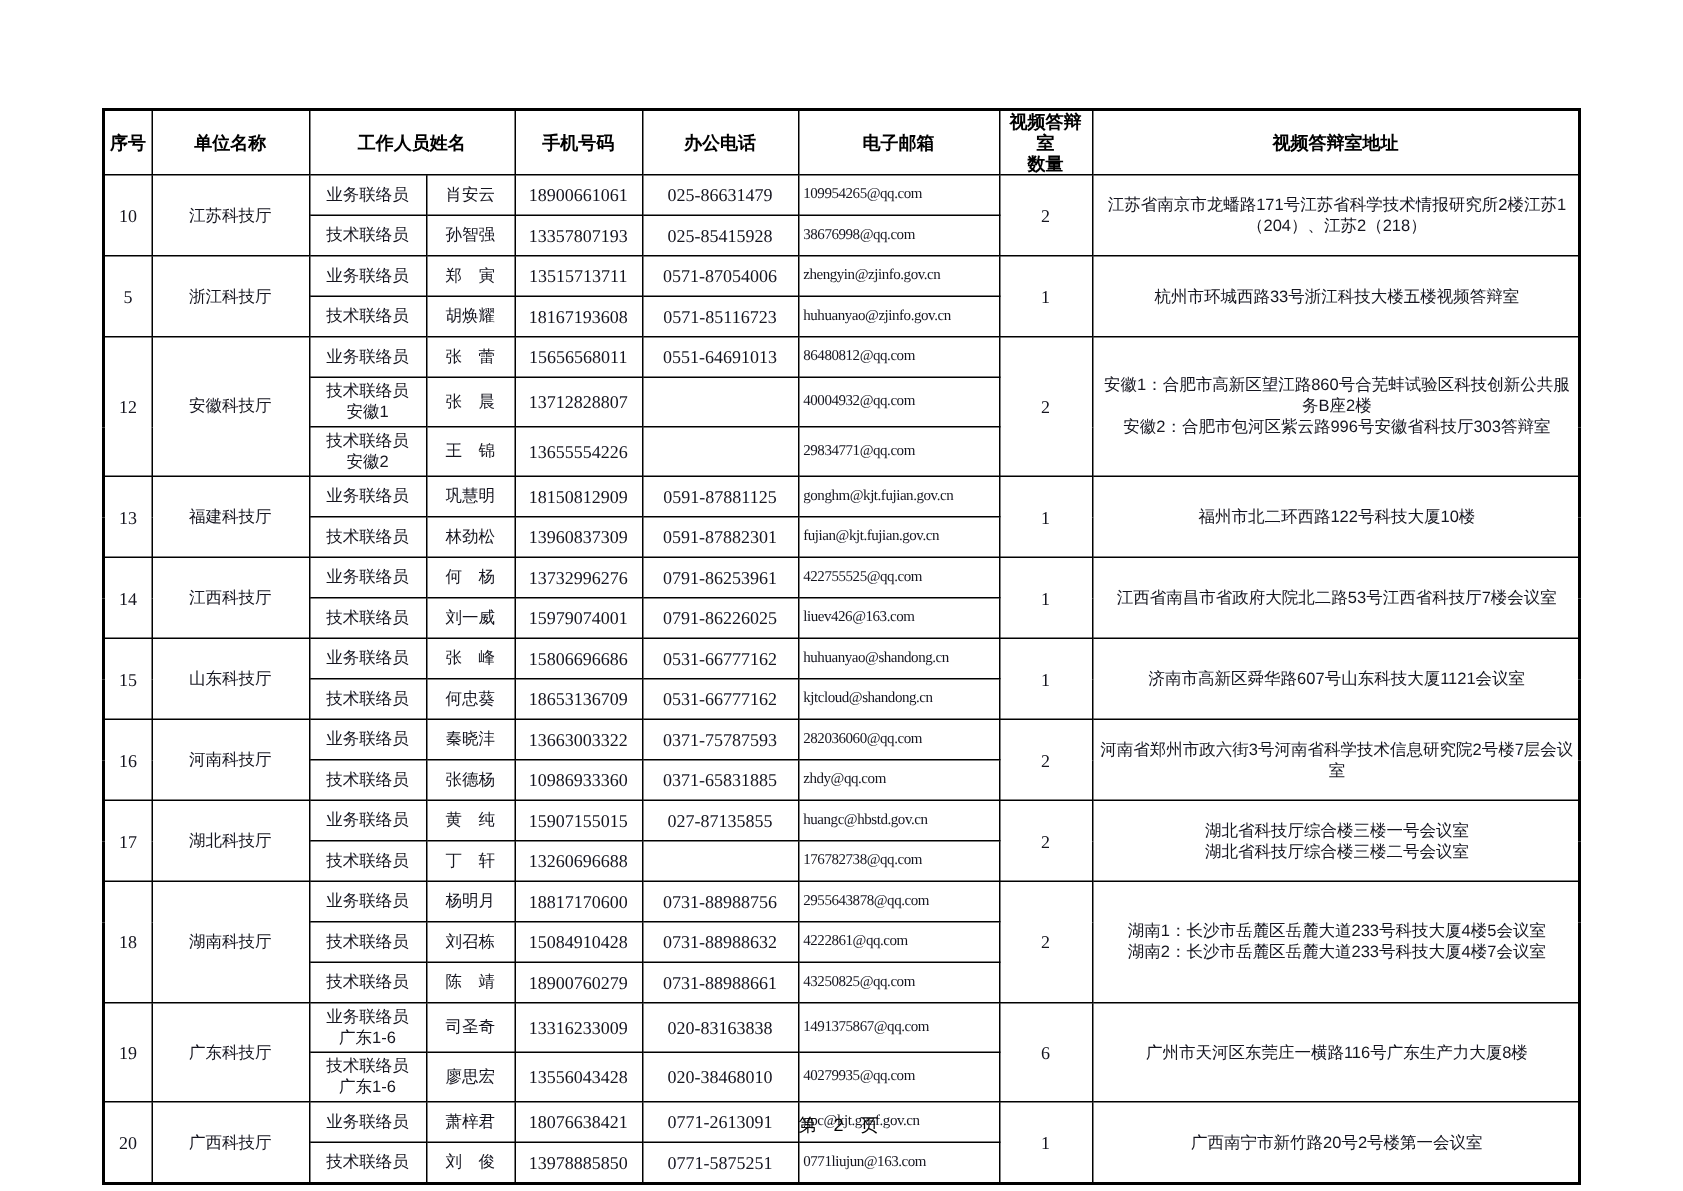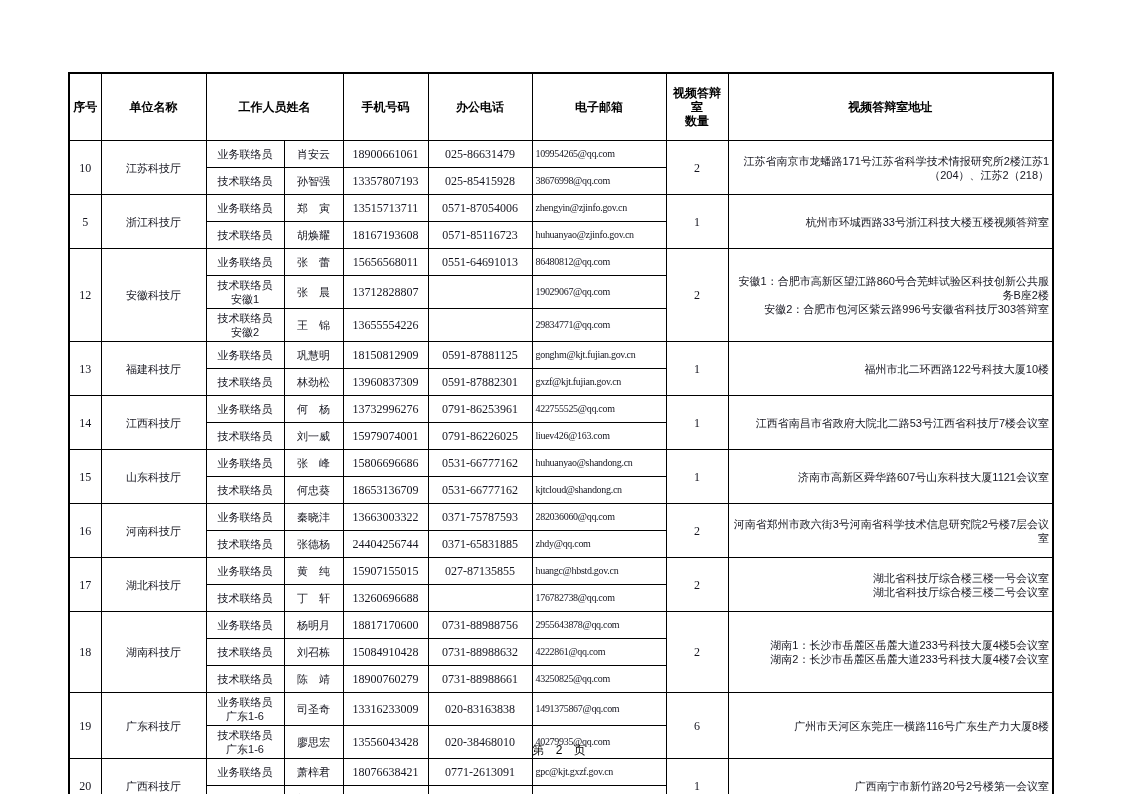--- a/index.html
+++ b/index.html
@@ -19,21 +19,21 @@
   }
   .contact-table th,.contact-table td{
     border:1px solid #000;
     vertical-align:middle;
     overflow:hidden;
   }
   .contact-table th{
     font-size:12px;
     font-weight:bold;
     text-align:center;
-    padding:12px 2px;
+    padding:0 2px;
     line-height:14px;
     white-space:pre-line;
     color:#000;
   }
   .contact-table td{
     font-size:11px;
     line-height:14px;
     padding:2px 3px;
     text-align:center;
     height:22px;
@@ -42,21 +42,21 @@
     font-family:"Liberation Serif", serif;
     font-size:12px;
   }
   td.email{
     font-family:Liberation Serif, serif;
     font-size:10px;
     text-align:left;
     letter-spacing:-0.3px;
   }
   td.addr{
-    text-align:right;
+    text-align:center;
     white-space:pre-line;
     padding-left:5px;
   }
   td.role{
     white-space:pre-line;
   }
   .footer{
     position:absolute;
     left:0;top:742px;width:100%;
     text-align:center;
@@ -143,21 +143,21 @@
           <td class="num" rowspan="3">2</td>
           <td class="addr" rowspan="3">安徽1：合肥市高新区望江路860号合芜蚌试验区科技创新公共服务B座2楼
 安徽2：合肥市包河区紫云路996号安徽省科技厅303答辩室</td>
         </tr>
         <tr>
           <td class="role">技术联络员
 安徽1</td>
           <td>张　晨</td>
           <td class="num">13712828807</td>
           <td class="num"></td>
-          <td class="email">19029067@qq.com</td>
+          <td class="email">40004932@qq.com</td>
         </tr>
         <tr>
           <td class="role">技术联络员
 安徽2</td>
           <td>王　锦</td>
           <td class="num">13655554226</td>
           <td class="num"></td>
           <td class="email">29834771@qq.com</td>
         </tr>
         <tr>
@@ -169,21 +169,21 @@
           <td class="num">0591-87881125</td>
           <td class="email">gonghm@kjt.fujian.gov.cn</td>
           <td class="num" rowspan="2">1</td>
           <td class="addr" rowspan="2">福州市北二环西路122号科技大厦10楼</td>
         </tr>
         <tr>
           <td class="role">技术联络员</td>
           <td>林劲松</td>
           <td class="num">13960837309</td>
           <td class="num">0591-87882301</td>
-          <td class="email">gxzf@kjt.fujian.gov.cn</td>
+          <td class="email">fujian@kjt.fujian.gov.cn</td>
         </tr>
         <tr>
           <td class="num" rowspan="2">14</td>
           <td rowspan="2">江西科技厅</td>
           <td class="role">业务联络员</td>
           <td>何　杨</td>
           <td class="num">13732996276</td>
           <td class="num">0791-86253961</td>
           <td class="email">422755525@qq.com</td>
           <td class="num" rowspan="2">1</td>
@@ -221,21 +221,21 @@
           <td>秦晓沣</td>
           <td class="num">13663003322</td>
           <td class="num">0371-75787593</td>
           <td class="email">282036060@qq.com</td>
           <td class="num" rowspan="2">2</td>
           <td class="addr" rowspan="2">河南省郑州市政六街3号河南省科学技术信息研究院2号楼7层会议室</td>
         </tr>
         <tr>
           <td class="role">技术联络员</td>
           <td>张德杨</td>
-          <td class="num">24404256744</td>
+          <td class="num">10986933360</td>
           <td class="num">0371-65831885</td>
           <td class="email">zhdy@qq.com</td>
         </tr>
         <tr>
           <td class="num" rowspan="2">17</td>
           <td rowspan="2">湖北科技厅</td>
           <td class="role">业务联络员</td>
           <td>黄　纯</td>
           <td class="num">15907155015</td>
           <td class="num">027-87135855</td>

